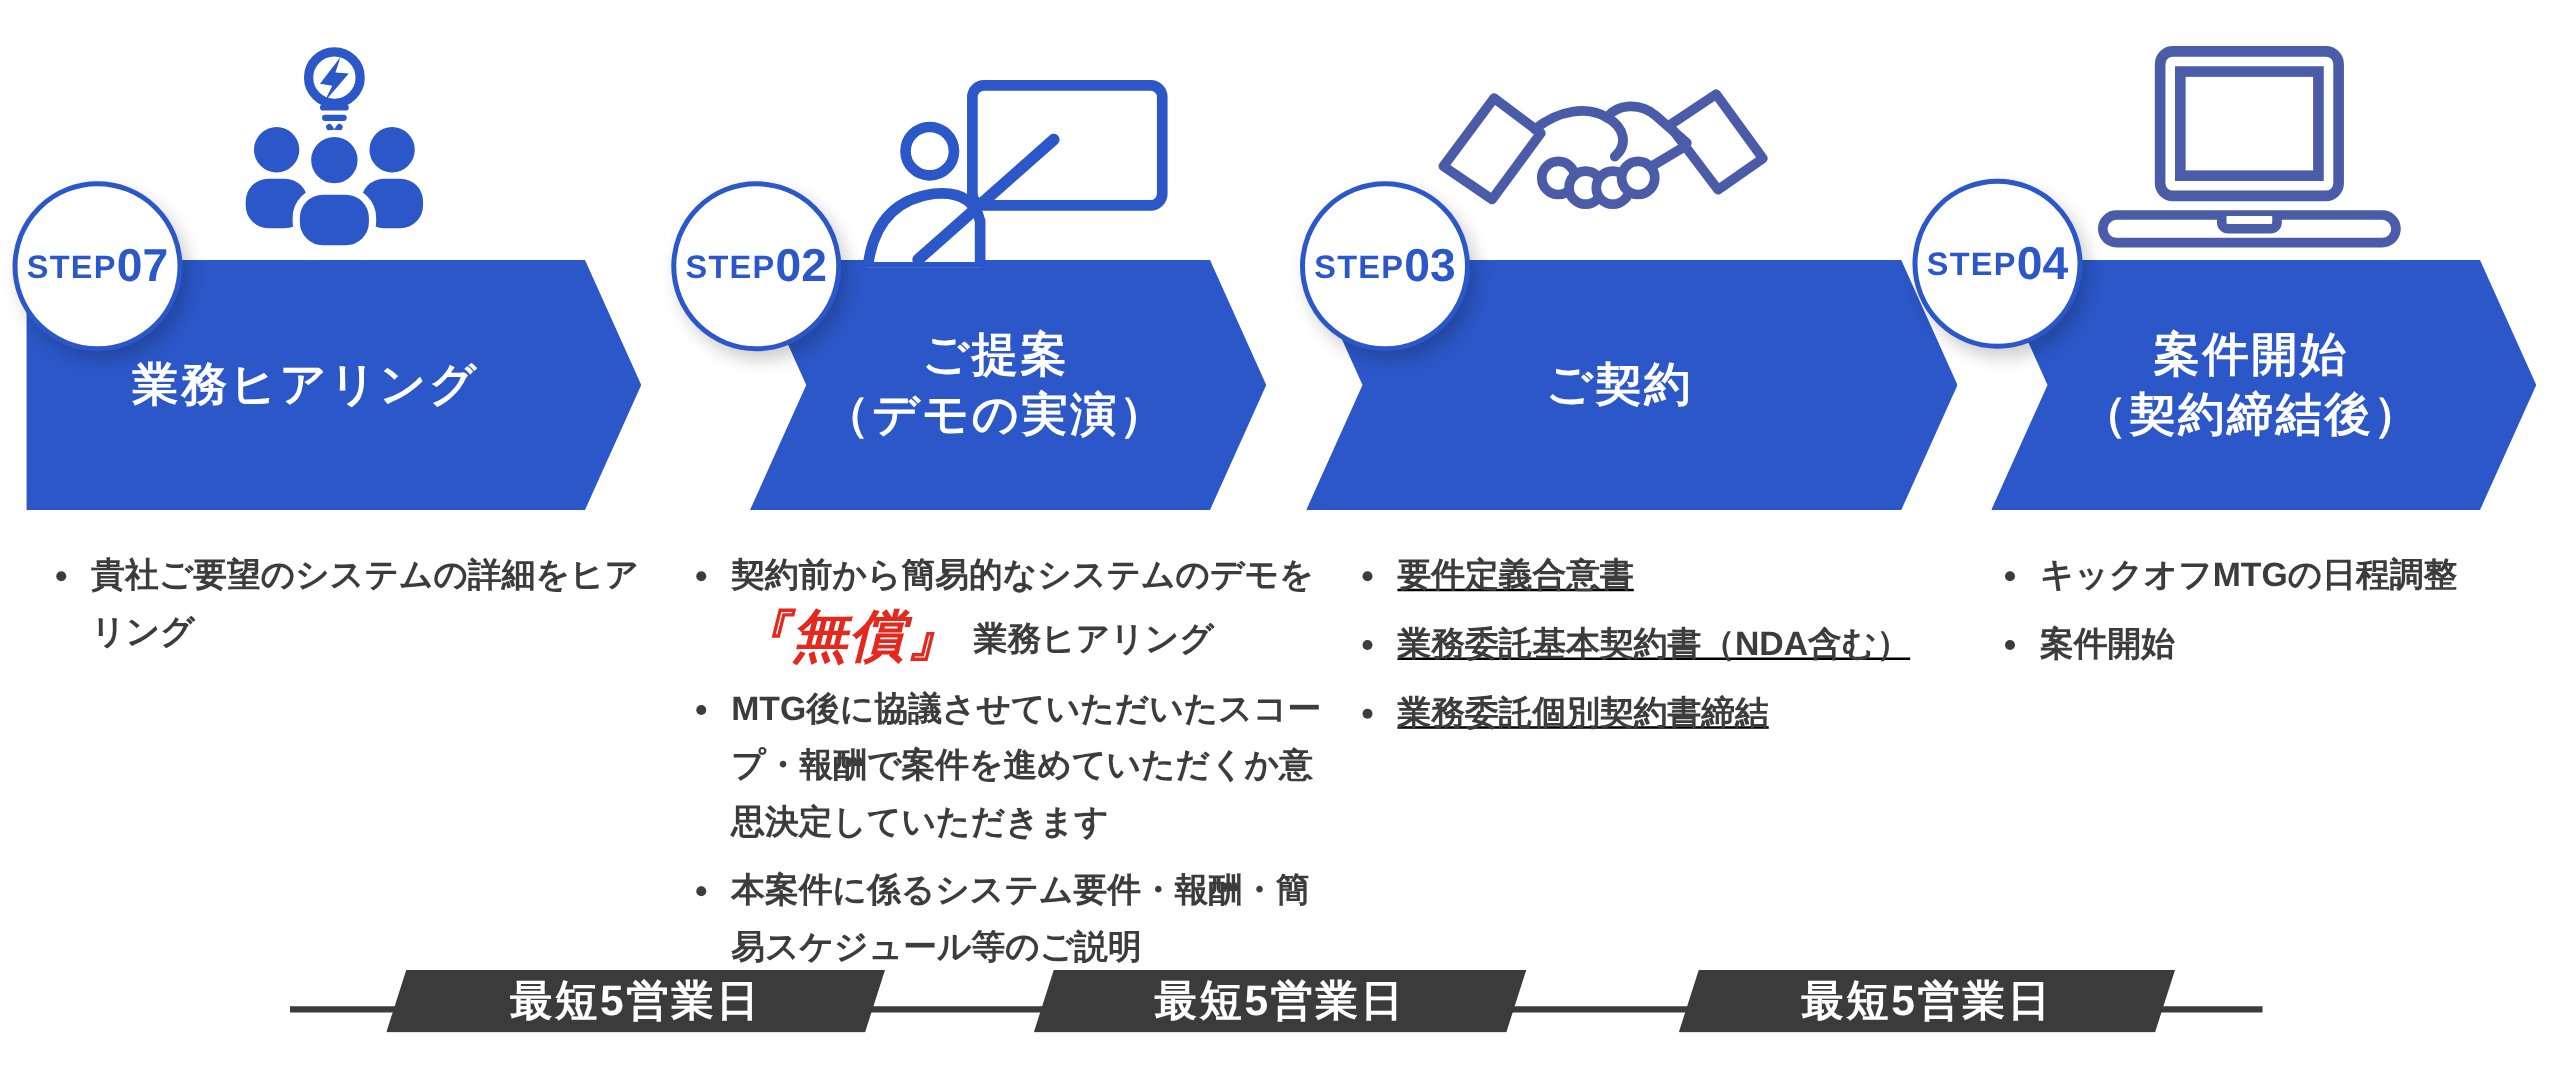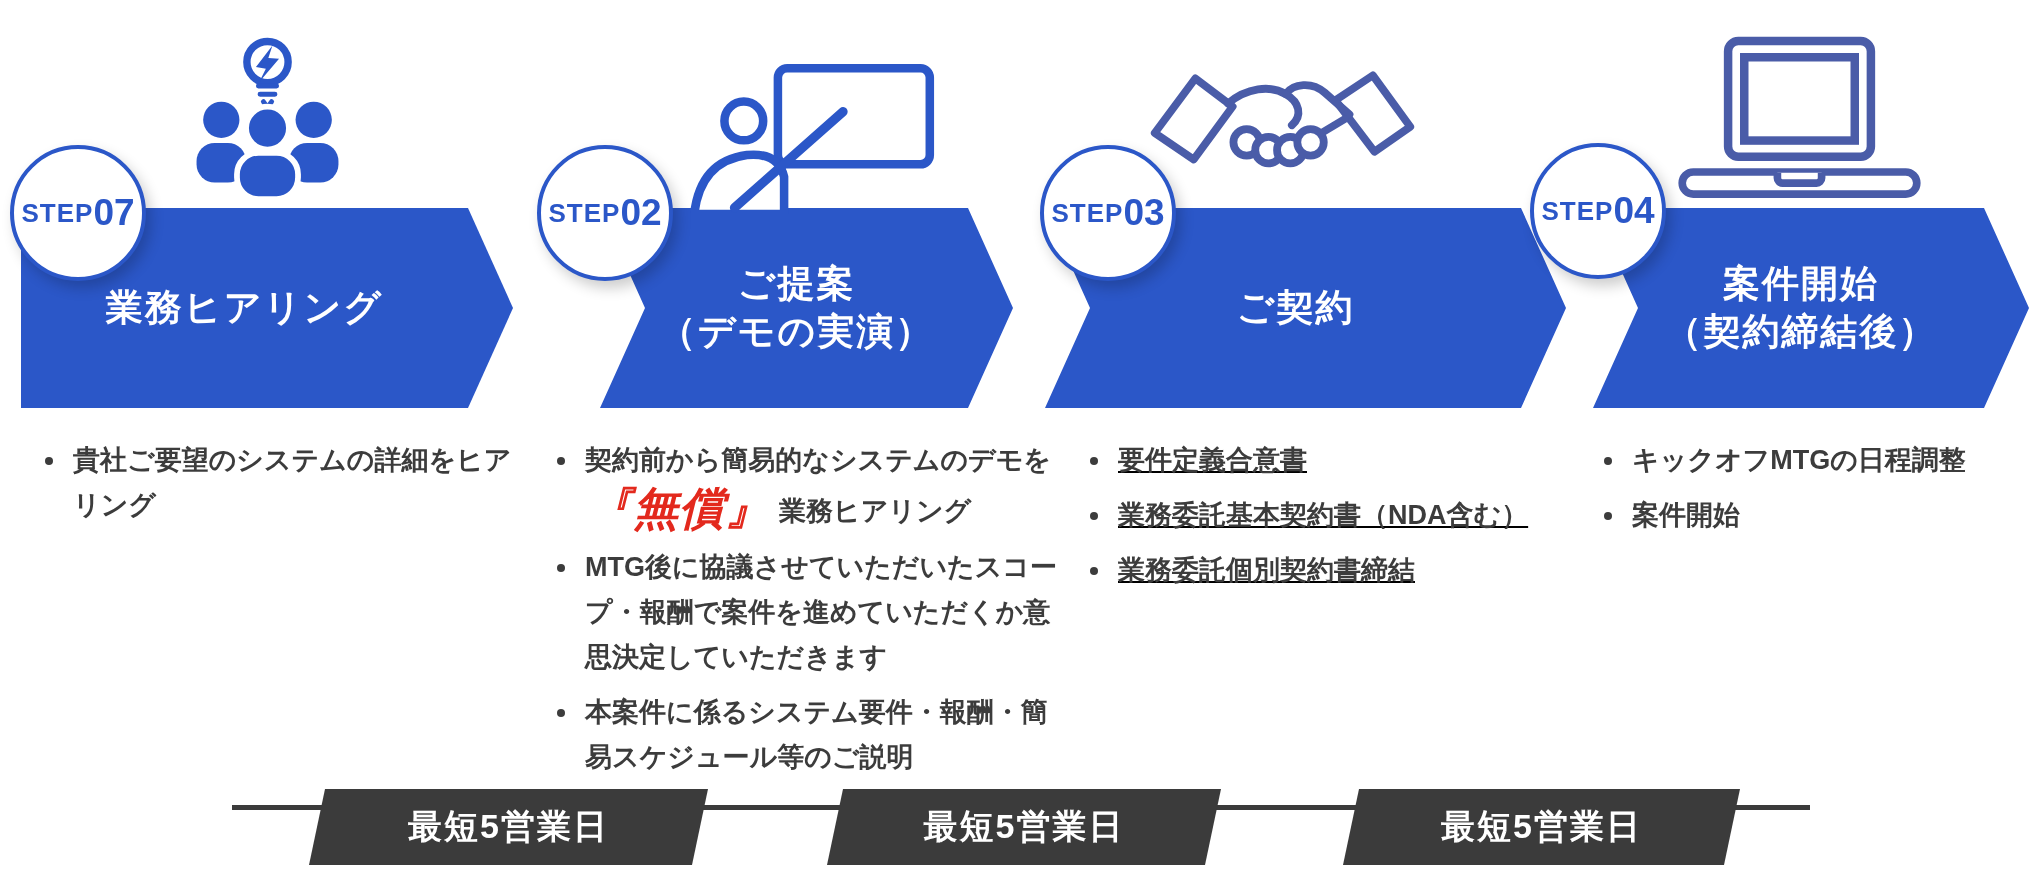--- a/index.html
+++ b/index.html
@@ -82,25 +82,25 @@
     color:var(--highlight-red);font-size:45px;font-weight:800;line-height:1.15;
     margin:0 8px 0 2px;vertical-align:-4px;letter-spacing:1px;font-style:italic;
   }
 
   
   .duration-line{
     position:absolute;left:232px;top:805px;width:1578px;height:5px;
     background:var(--banner-dark);z-index:1;
   }
   .duration-badge{
-    position:absolute;top:776px;height:76px;z-index:3;
+    position:absolute;top:776px;height:50px;z-index:3;
     background:var(--banner-dark);
     clip-path:polygon(16px 0, 100% 0, calc(100% - 16px) 100%, 0 100%);
     display:flex;justify-content:center;align-items:center;
-    color:#fff;font-size:34px;font-weight:700;letter-spacing:2px;margin-top:13px;
+    color:#fff;font-size:34px;font-weight:700;letter-spacing:2px;
   }
   #badge-1{left:309px;width:399px;}
   #badge-2{left:827px;width:394px;}
   #badge-3{left:1343px;width:397px;}
 </style>
 </head>
 <body>
 
 <div class="canvas">
 

